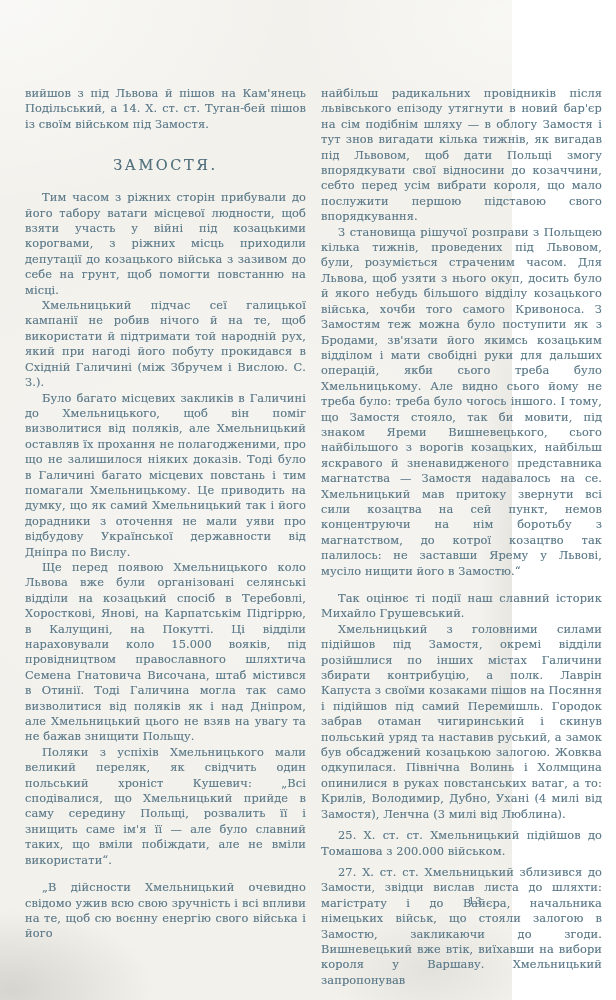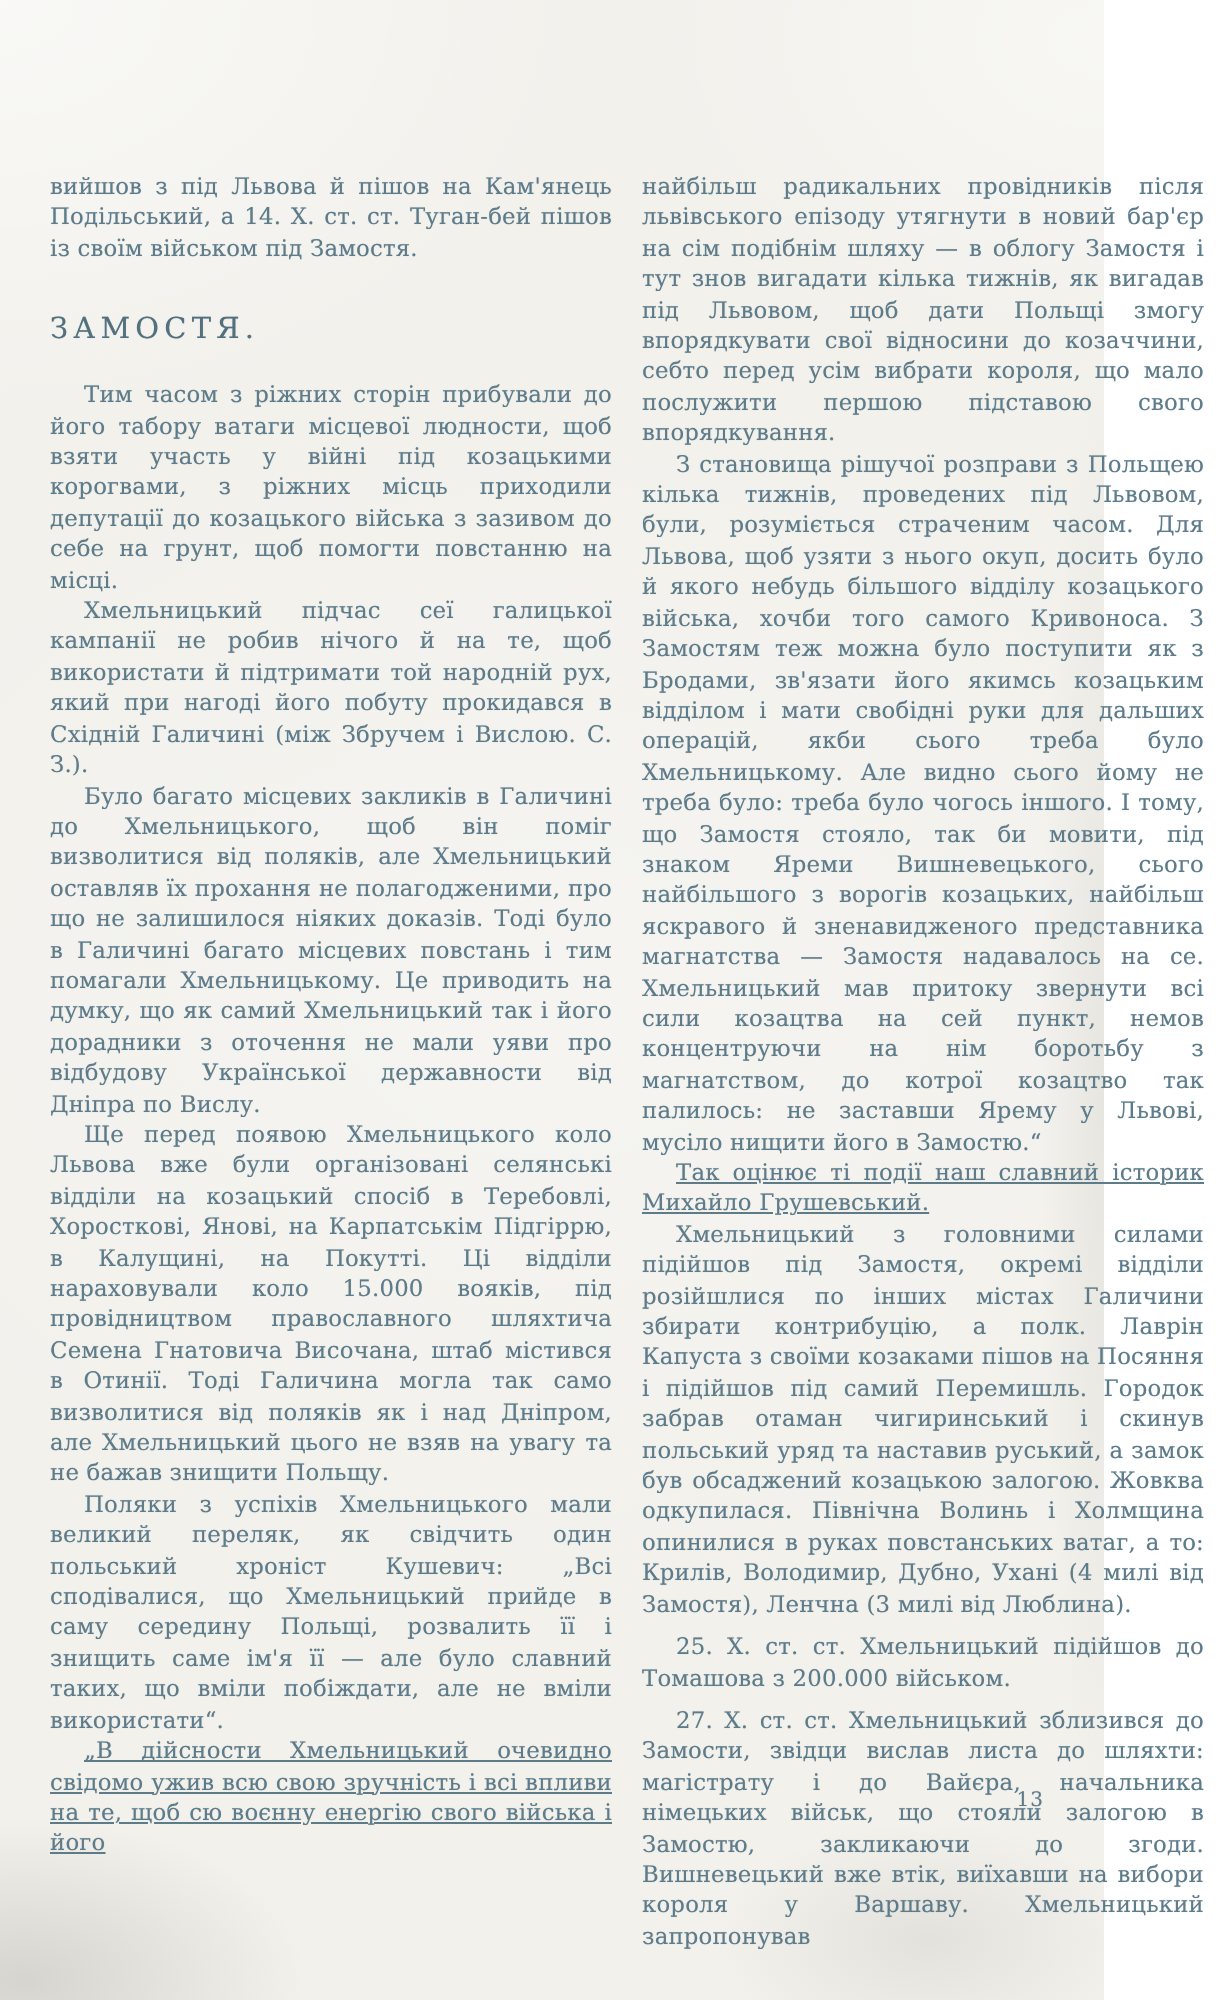--- a/index.html
+++ b/index.html
@@ -1,18 +1,18 @@
 <!DOCTYPE html>
 <html lang="uk"><head>
 <meta charset="utf-8">
 <style>
   html,body{margin:0;padding:0;background:#ffffff;}
   body{width:616px;height:1000px;overflow:hidden;}
   .page{
-    position:relative;width:552px;height:1000px;box-sizing:border-box;
+    position:relative;width:512px;height:1000px;box-sizing:border-box;
     background-color:var(--paper,#f2f1ec);
     background-image:
       radial-gradient(ellipse 420px 300px at 0% 0%, rgba(255,255,255,.55), transparent 70%),
       radial-gradient(ellipse 320px 220px at 100% 2%, rgba(255,255,255,.45), transparent 70%),
       radial-gradient(ellipse 230px 130px at 2% 99%, rgba(148,146,138,.30), transparent 62%),
       radial-gradient(ellipse 170px 95px at 84% 97%, rgba(165,163,154,.20), transparent 62%),
       radial-gradient(ellipse 45px 520px at 100% 55%, rgba(185,185,178,.22), transparent 72%),
       radial-gradient(ellipse 500px 380px at 50% 50%, rgba(255,255,255,.25), transparent 80%);
   }
   .content{
@@ -24,28 +24,28 @@
     margin:0;
     font-family:"DejaVu Serif","Liberation Serif",serif;
     font-size:11.4px;line-height:15.4px;
     color:var(--ink,#5e7b8a);
     text-align:justify;
     text-indent:17px;
     letter-spacing:.1px;
     text-shadow:0 0 .4px rgba(94,123,138,.45);
   }
   .para.noindent{text-indent:0;}
-  .para.gap{text-decoration:underline;}
+  .para.gap{margin-top:12px;}
   .para.gap-sm{margin-top:6px;}
   .heading{
     font-family:"DejaVu Serif","Liberation Serif",serif;
     font-weight:normal;
     font-size:14.5px;letter-spacing:2.6px;
     color:var(--ink-heading,#52707e);
-    text-align:left;
+    text-align:center;
     margin:25px 0 17px 0;
     text-shadow:0 0 .4px rgba(82,112,126,.45);
   }
   .it{}
   .pagenum{
     position:absolute;top:895px;right:30px;
     font-family:"DejaVu Serif","Liberation Serif",serif;
     font-size:10px;color:var(--ink,#5e7b8a);
     letter-spacing:.5px;
     text-shadow:0 0 .4px rgba(94,123,138,.45);

